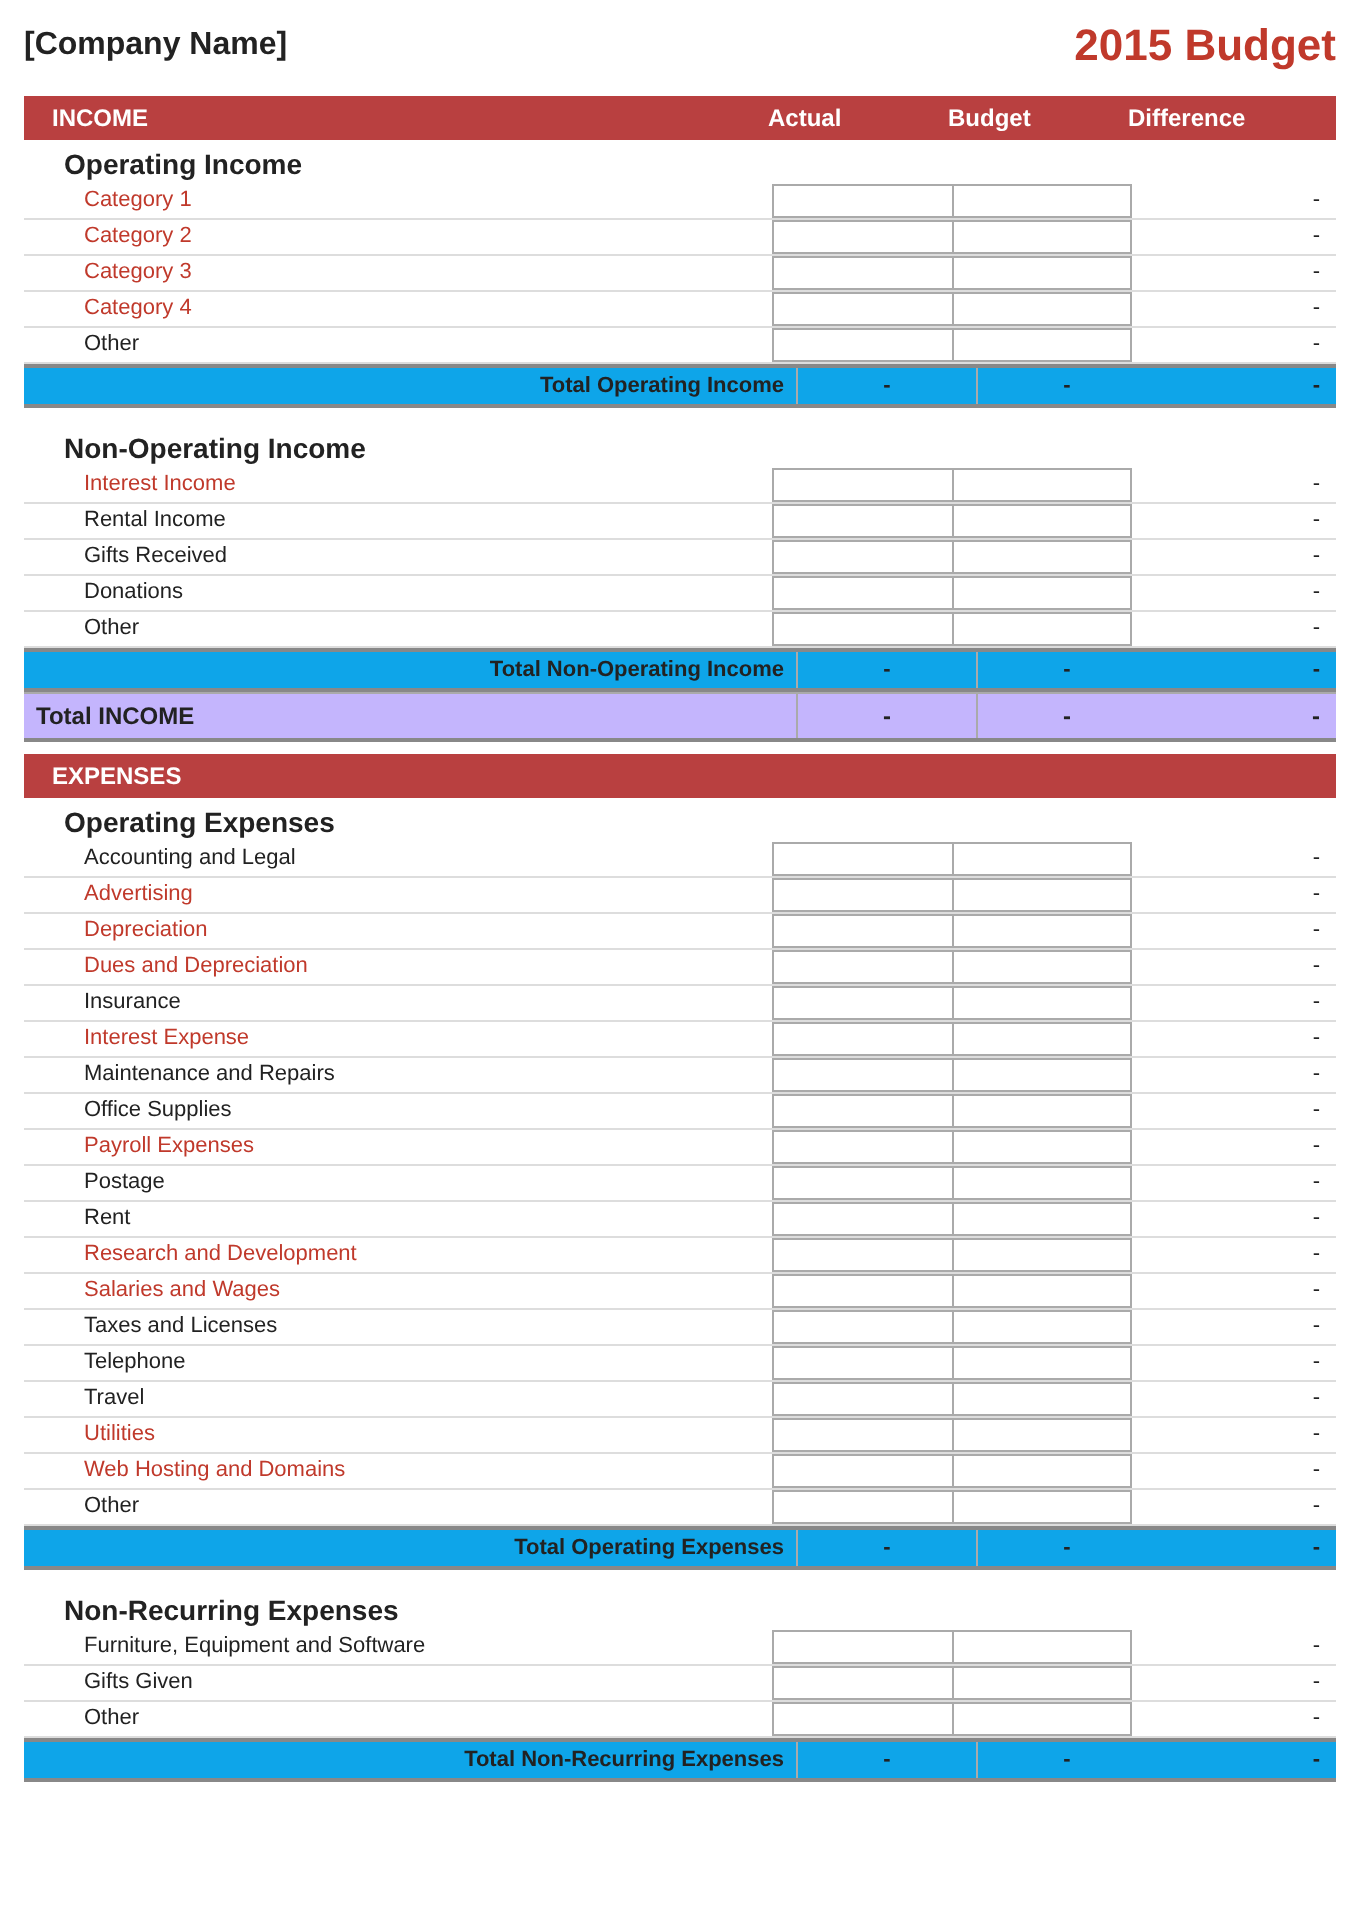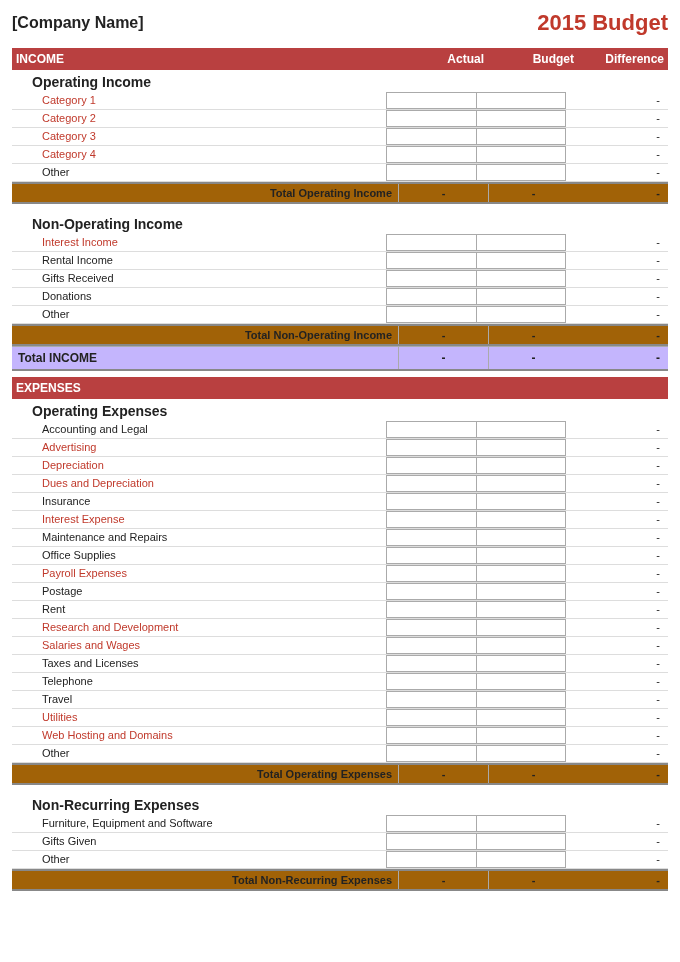--- a/index.html
+++ b/index.html
@@ -36,40 +36,40 @@
     }
 
     
     .section-header {
       background-color: #b94040;
       color: #fff;
       font-weight: bold;
       font-size: 12px;
       display: grid;
       grid-template-columns: 1fr 90px 90px 90px;
-      padding: 4px 4px;
-    }
-    .section-header .col-num { text-align: right; }
+      padding: 4px 14px;
+    }
+    .section-header .col-num { text-align: left; }
 
     
     .sub-section-label {
       font-weight: bold;
       font-size: 14px;
       padding: 4px 6px 2px 20px;
       color: #222;
     }
 
     
     .total-row {
       display: grid;
       grid-template-columns: 1fr 90px 90px 90px;
       border-top: 2px solid #888;
       border-bottom: 2px solid #888;
       min-height: 20px;
-      background: #a16207;
+      background: #0ea5e9;
     }
     .total-row .total-label {
       text-align: right;
       font-weight: bold;
       padding: 3px 6px 3px 0;
       color: #222;
     }
     .total-row .total-val {
       text-align: center;
       font-weight: bold;

